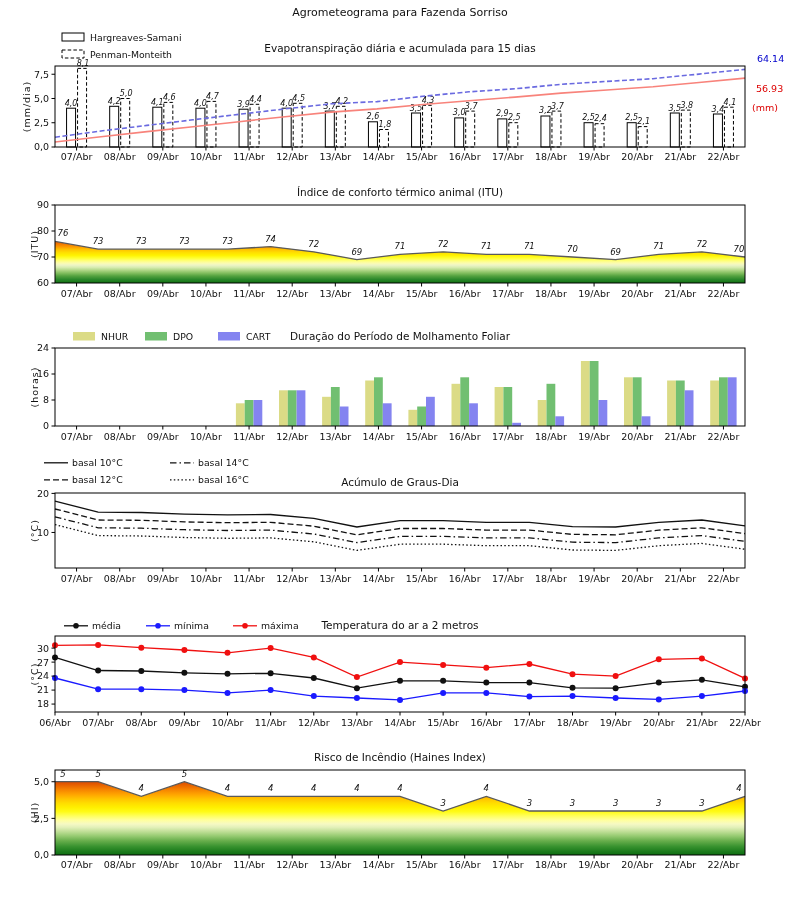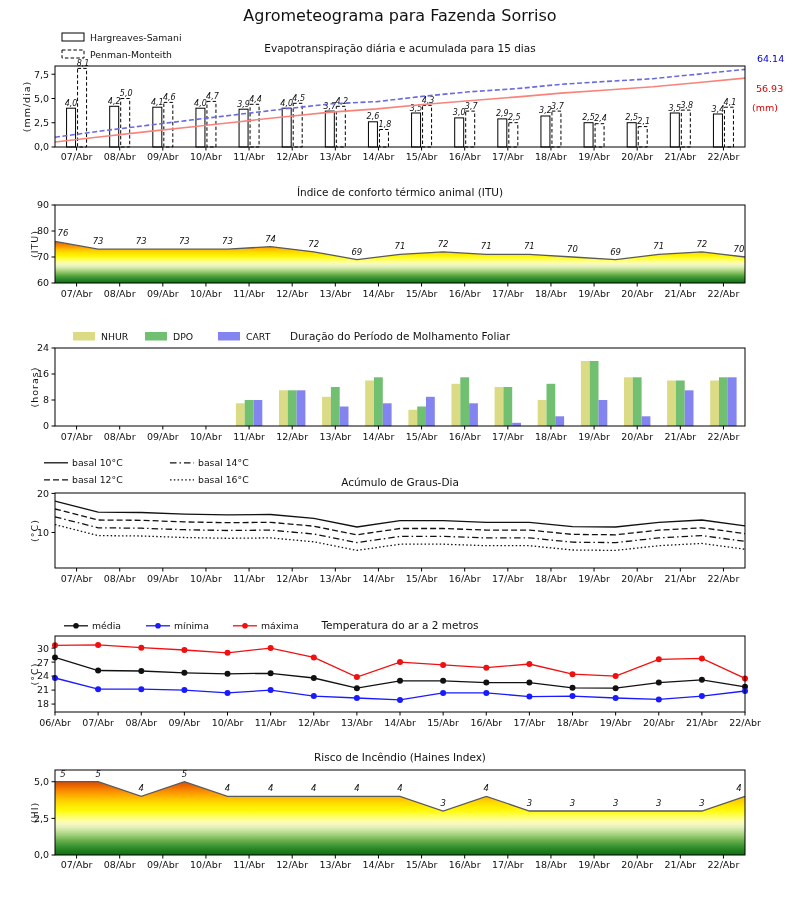--- a/index.html
+++ b/index.html
@@ -1,19 +1,19 @@
 <!DOCTYPE html>
 <html><head>
 <meta charset="utf-8">
 <style>
   html,body{margin:0;padding:0;background:#ffffff;}
   .page{position:relative;width:800px;height:900px;background:#fff;
         font-family:"DejaVu Sans","Liberation Sans",sans-serif;overflow:hidden;}
   .page-title{position:absolute;top:6px;left:0;width:800px;margin:0;text-align:center;
-        font-size:16px;font-weight:400;color:#111;}
+        font-size:11px;font-weight:400;color:#111;}
   svg{position:absolute;top:0;left:0;}
   text{fill:#111;}
   .xt{font-size:9.5px;}
   .yt{font-size:9.5px;}
   .ti{font-size:10.5px;}
   .leg{font-size:9.3px;}
   .vt{font-size:8px;font-style:italic;}
   .vt2{font-size:8.5px;font-style:italic;}
   .ann{font-size:9.5px;}
   .ylab{font-size:9.5px;letter-spacing:1px;}

